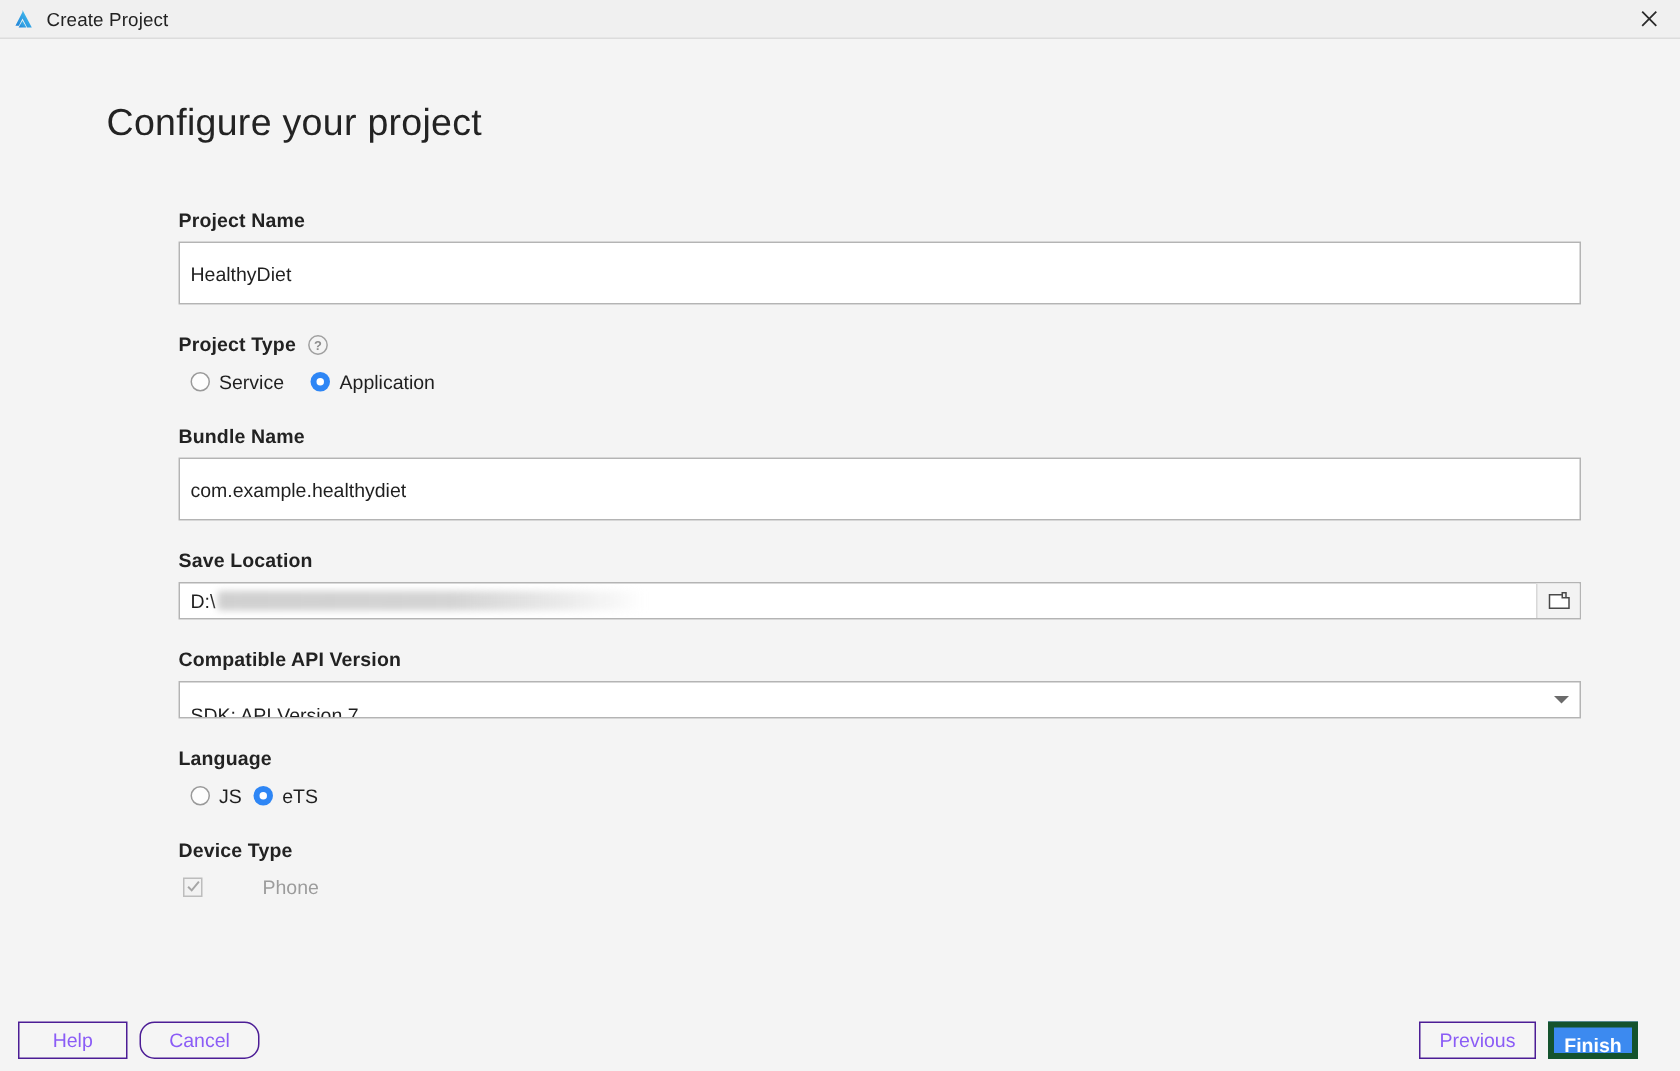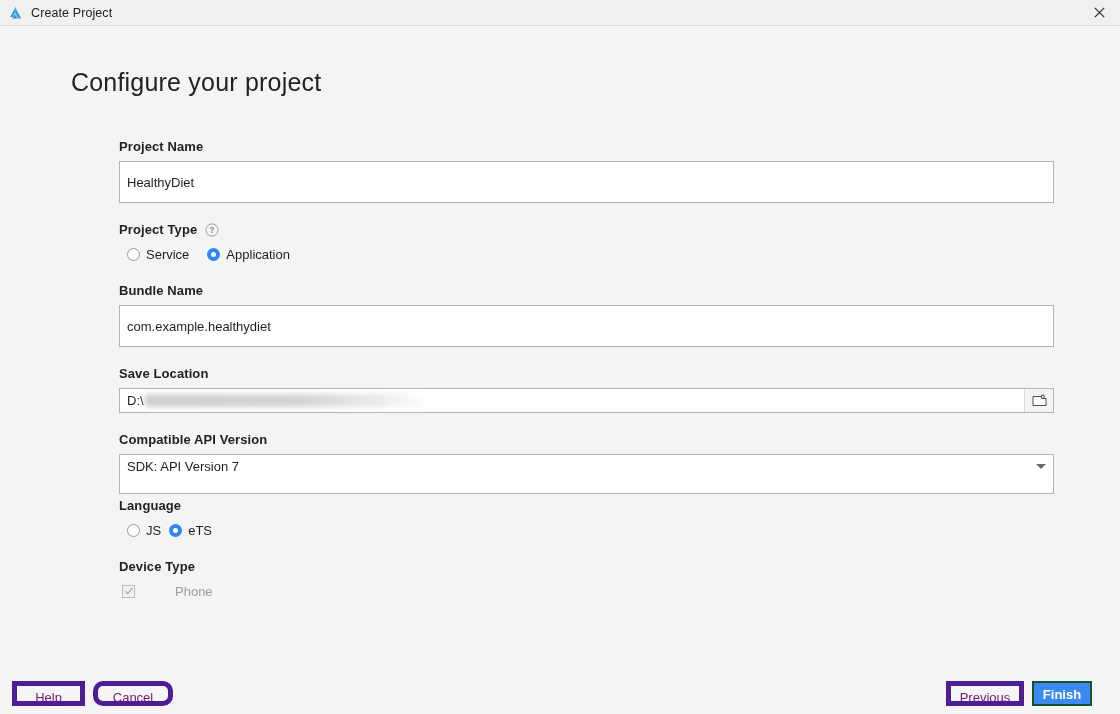--- a/index.html
+++ b/index.html
@@ -208,27 +208,27 @@
   .browse-btn svg { display: block; }
 
   
   .select-wrap {
     position: relative;
     width: 935px;
     height: 25px;
   }
   .select-box {
     width: 935px;
-    height: 40px;
+    height: 25px;
     box-sizing: border-box;
     background: #ffffff;
     border: 1px solid #b4b4b4;
     font-size: 13px;
     color: #1f1f1f;
-    padding: 0 28px 0 7px;
+    padding: 10px 28px 0 7px;
     line-height: 23px;
     cursor: pointer;
     overflow: hidden;
     white-space: nowrap;
   }
   .select-arrow {
     position: absolute;
     right: 8px;
     top: 10px;
     width: 0; height: 0;
@@ -269,36 +269,36 @@
     left: 0;
     top: 655px;
     width: 1120px;
     height: 59px;
   }
   .btn {
     position: absolute;
     height: 25px;
     box-sizing: border-box;
     background: #f5f5f5;
-    border: 5px solid #4c1d95;
+    border: 1px solid #4c1d95;
     font-family: "Liberation Sans", sans-serif;
     font-size: 13px;
-    color: #701a75;
+    color: #8b5cf6;
     cursor: pointer;
     padding: 0;
     line-height: 23px;
     text-align: center;
   }
   .btn-help     { left: 12px;  top: 26px; width: 73px; }
   .btn-cancel   { left: 93px;  top: 26px; width: 80px; border-radius: 10px; }
   .btn-previous { left: 946px; top: 26px; width: 78px; }
   .btn-finish {
     left: 1032px; top: 26px; width: 60px;
     background: #3c8af0;
-    border: 2px solid #14532d;
+    border: 4px solid #14532d;
     color: #ffffff;
     font-weight: bold;
   }
 </style>
 </head>
 <body>
 
 <div class="titlebar">
   <span class="app-logo">
     <svg width="16" height="16" viewBox="0 0 16 16">

